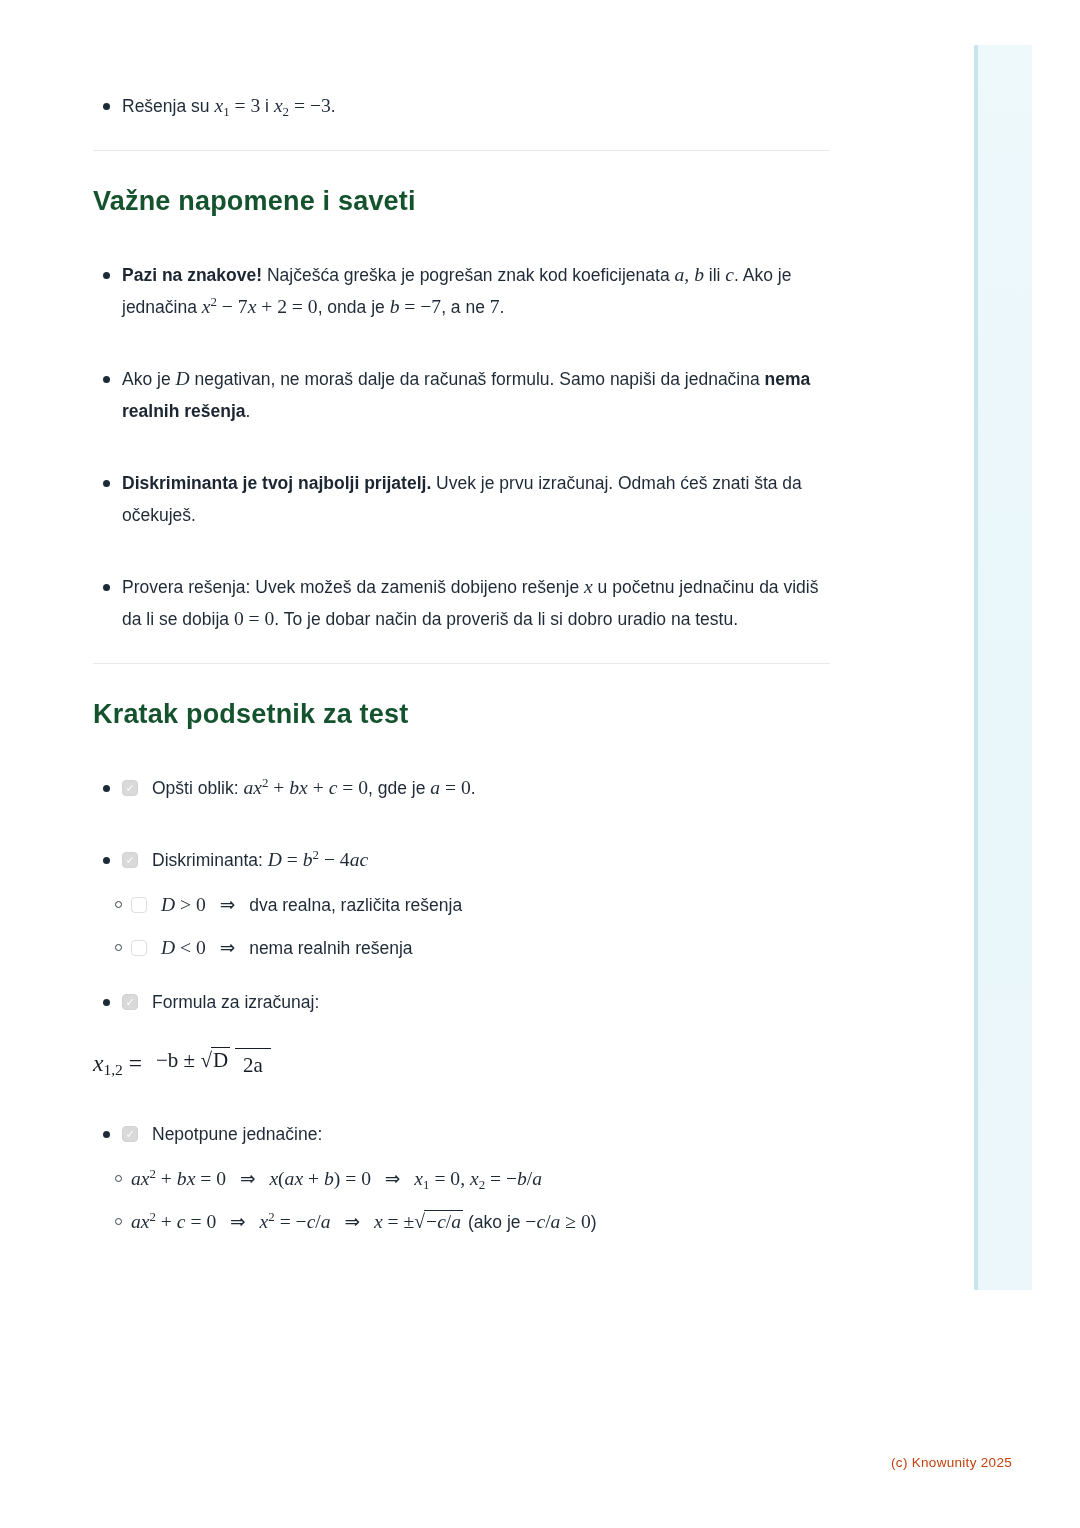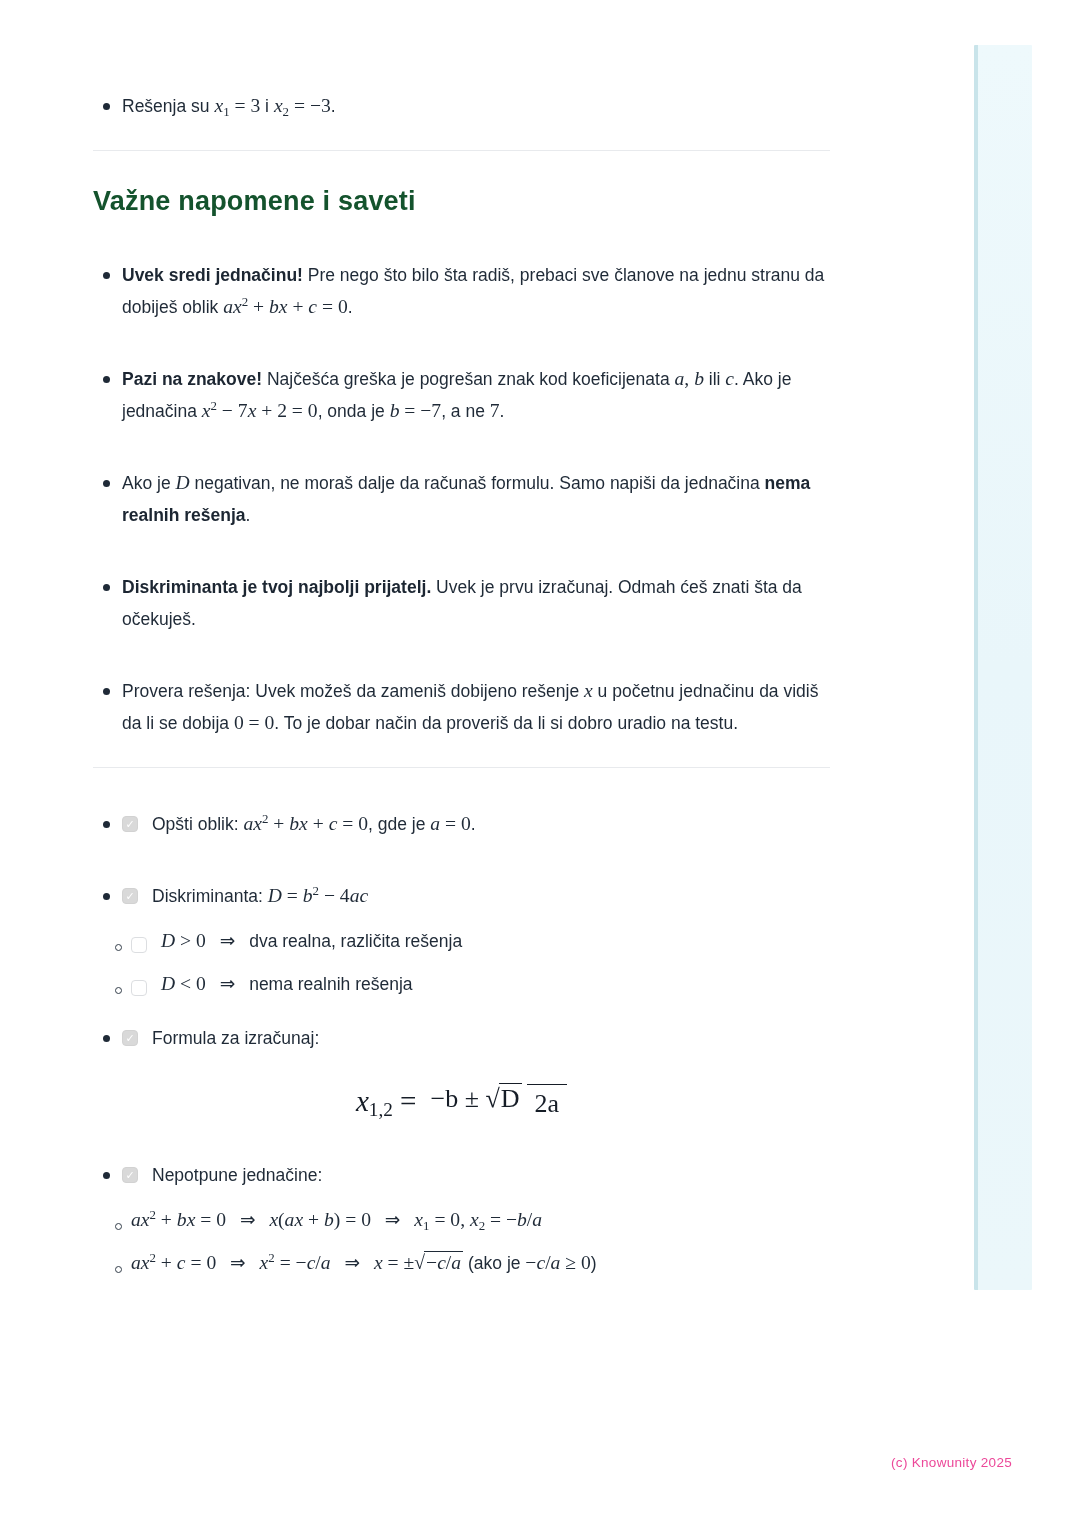--- a/index.html
+++ b/index.html
@@ -16,82 +16,79 @@
     border-left:4px solid #c9e4ea; border-radius:1px;
   }
   .content { position:absolute; left:93px; top:50px; width:737px; }
   h2 {
     font-size:27px; font-weight:700; color:#14532d;
     margin:32px 0 30px 0; line-height:36px; letter-spacing:0.2px;
   }
   hr.div { border:none; border-top:1px solid #e8eaed; margin:28px 0 0 0; }
   .li { display:flex; align-items:flex-start; line-height:32px; margin-bottom:13px; }
   .li.l1 { padding-left:10px;margin-top:40px; }
-  .li.l2 { padding-left:22px;align-items:center; }
+  .li.l2 { padding-left:22px; }
   .li.gap-top { margin-top:22px; }
   .li.sub-gap { margin-bottom:11px; }
   .dot { flex:0 0 auto; width:7px; height:7px; border-radius:50%; background:#1f2a37; margin:13px 12px 0 0; }
   .circ { flex:0 0 auto; width:7px; height:7px; border-radius:50%; border:1.6px solid #343f4b; background:transparent; margin:12px 9px 0 0; }
   .cb {
     flex:0 0 auto; width:16px; height:16px; border-radius:4px; margin:8px 14px 0 0;
     display:flex; align-items:center; justify-content:center;
     font-size:11px; line-height:1; cursor:pointer;
   }
   .cb.on { background:#d9d9d9; border:1px solid #d2d2d2; color:#ffffff; }
   .cb.off { background:#ffffff; border:1.5px solid #dcdee1; color:transparent; }
   .txt { flex:1 1 auto; }
   strong { font-weight:700; color:#1c2632; }
   .mth { font-family:"Liberation Serif", serif; font-size:1.12em; }
   .mth .it { font-style:italic; }
   .mth sup { font-size:66%; line-height:0; vertical-align:baseline; position:relative; top:-0.55em; }
   .mth sub { font-size:66%; line-height:0; vertical-align:baseline; position:relative; top:0.28em; }
   .arrow { padding:0 9px; font-family:"DejaVu Sans", sans-serif; font-size:0.95em; }
   .rad { border-top:1.4px solid currentColor; padding:0 2px; margin-left:-1px; }
-  .formula-block { display:flex; justify-content:center; align-items:center; margin:30px 0 40px 0; font-family:"Liberation Serif", serif; font-size:26px; color:#161d27; }
+  .formula-block { display:flex; align-items:center; margin:30px 0 40px 0; font-family:"Liberation Serif", serif; font-size:21px; color:#161d27; }
   .frac { display:inline-flex; align-items:center; margin-left:9px; vertical-align:middle; }
   .frac .num { padding:0 5px 5px 5px; }
   .frac .den { border-top:1.6px solid #161d27; padding:4px 8px 0 8px; align-self:stretch; text-align:center; }
   .footer {
     position:absolute; right:68px; bottom:58px;
-    font-size:13.5px; color:#ec4899; letter-spacing:0.3px;
+    font-size:13.5px; color:#c2410c; letter-spacing:0.3px;
   }
 </style>
 </head>
 <body>
 
 <div class="page">
   <div class="accent-strip"></div>
   <div class="content">
       <div class="li l1">
         <span class="dot"></span>
         <div class="txt">Rešenja su <span class="mth"><span class="it">x</span><sub>1</sub> = 3</span> i <span class="mth"><span class="it">x</span><sub>2</sub> = −3</span>.</div>
       </div>
       <hr class="div">
       <h2>Važne napomene i saveti</h2>
-      <div class="li l1">
-        <span class="dot"></span>
-        <div class="txt"><strong>Uvek sredi jednačinu!</strong> Pre nego što bilo šta radiš, prebaci sve članove na jednu stranu da dobiješ oblik <span class="mth"><span class="it">ax</span><sup>2</sup> + <span class="it">bx</span> + <span class="it">c</span> = 0</span>.</div>
-      </div>
       <div class="li l1">
         <span class="dot"></span>
         <div class="txt"><strong>Pazi na znakove!</strong> Najčešća greška je pogrešan znak kod koeficijenata <span class="mth"><span class="it">a</span>, <span class="it">b</span></span> ili <span class="mth"><span class="it">c</span></span>. Ako je jednačina <span class="mth"><span class="it">x</span><sup>2</sup> − 7<span class="it">x</span> + 2 = 0</span>, onda je <span class="mth"><span class="it">b</span> = −7</span>, a ne <span class="mth">7</span>.</div>
       </div>
       <div class="li l1">
         <span class="dot"></span>
         <div class="txt">Ako je <span class="mth"><span class="it">D</span></span> negativan, ne moraš dalje da računaš formulu. Samo napiši da jednačina <strong>nema realnih rešenja</strong>.</div>
       </div>
       <div class="li l1">
         <span class="dot"></span>
         <div class="txt"><strong>Diskriminanta je tvoj najbolji prijatelj.</strong> Uvek je prvu izračunaj. Odmah ćeš znati šta da očekuješ.</div>
       </div>
       <div class="li l1">
         <span class="dot"></span>
         <div class="txt">Provera rešenja: Uvek možeš da zameniš dobijeno rešenje <span class="mth"><span class="it">x</span></span> u početnu jednačinu da vidiš da li se dobija <span class="mth">0 = 0</span>. To je dobar način da proveriš da li si dobro uradio na testu.</div>
       </div>
       <hr class="div">
+      <h2>Kratak podsetnik za test</h2>
       <div class="li l1">
         <span class="dot"></span>
         <span class="cb on">✓</span>
         <div class="txt">Opšti oblik: <span class="mth"><span class="it">ax</span><sup>2</sup> + <span class="it">bx</span> + <span class="it">c</span> = 0</span>, gde je <span class="mth"><span class="it">a</span> = 0</span>.</div>
       </div>
       <div class="li l1">
         <span class="dot"></span>
         <span class="cb on">✓</span>
         <div class="txt">Diskriminanta: <span class="mth"><span class="it">D</span> = <span class="it">b</span><sup>2</sup> − 4<span class="it">ac</span></span></div>
       </div>

